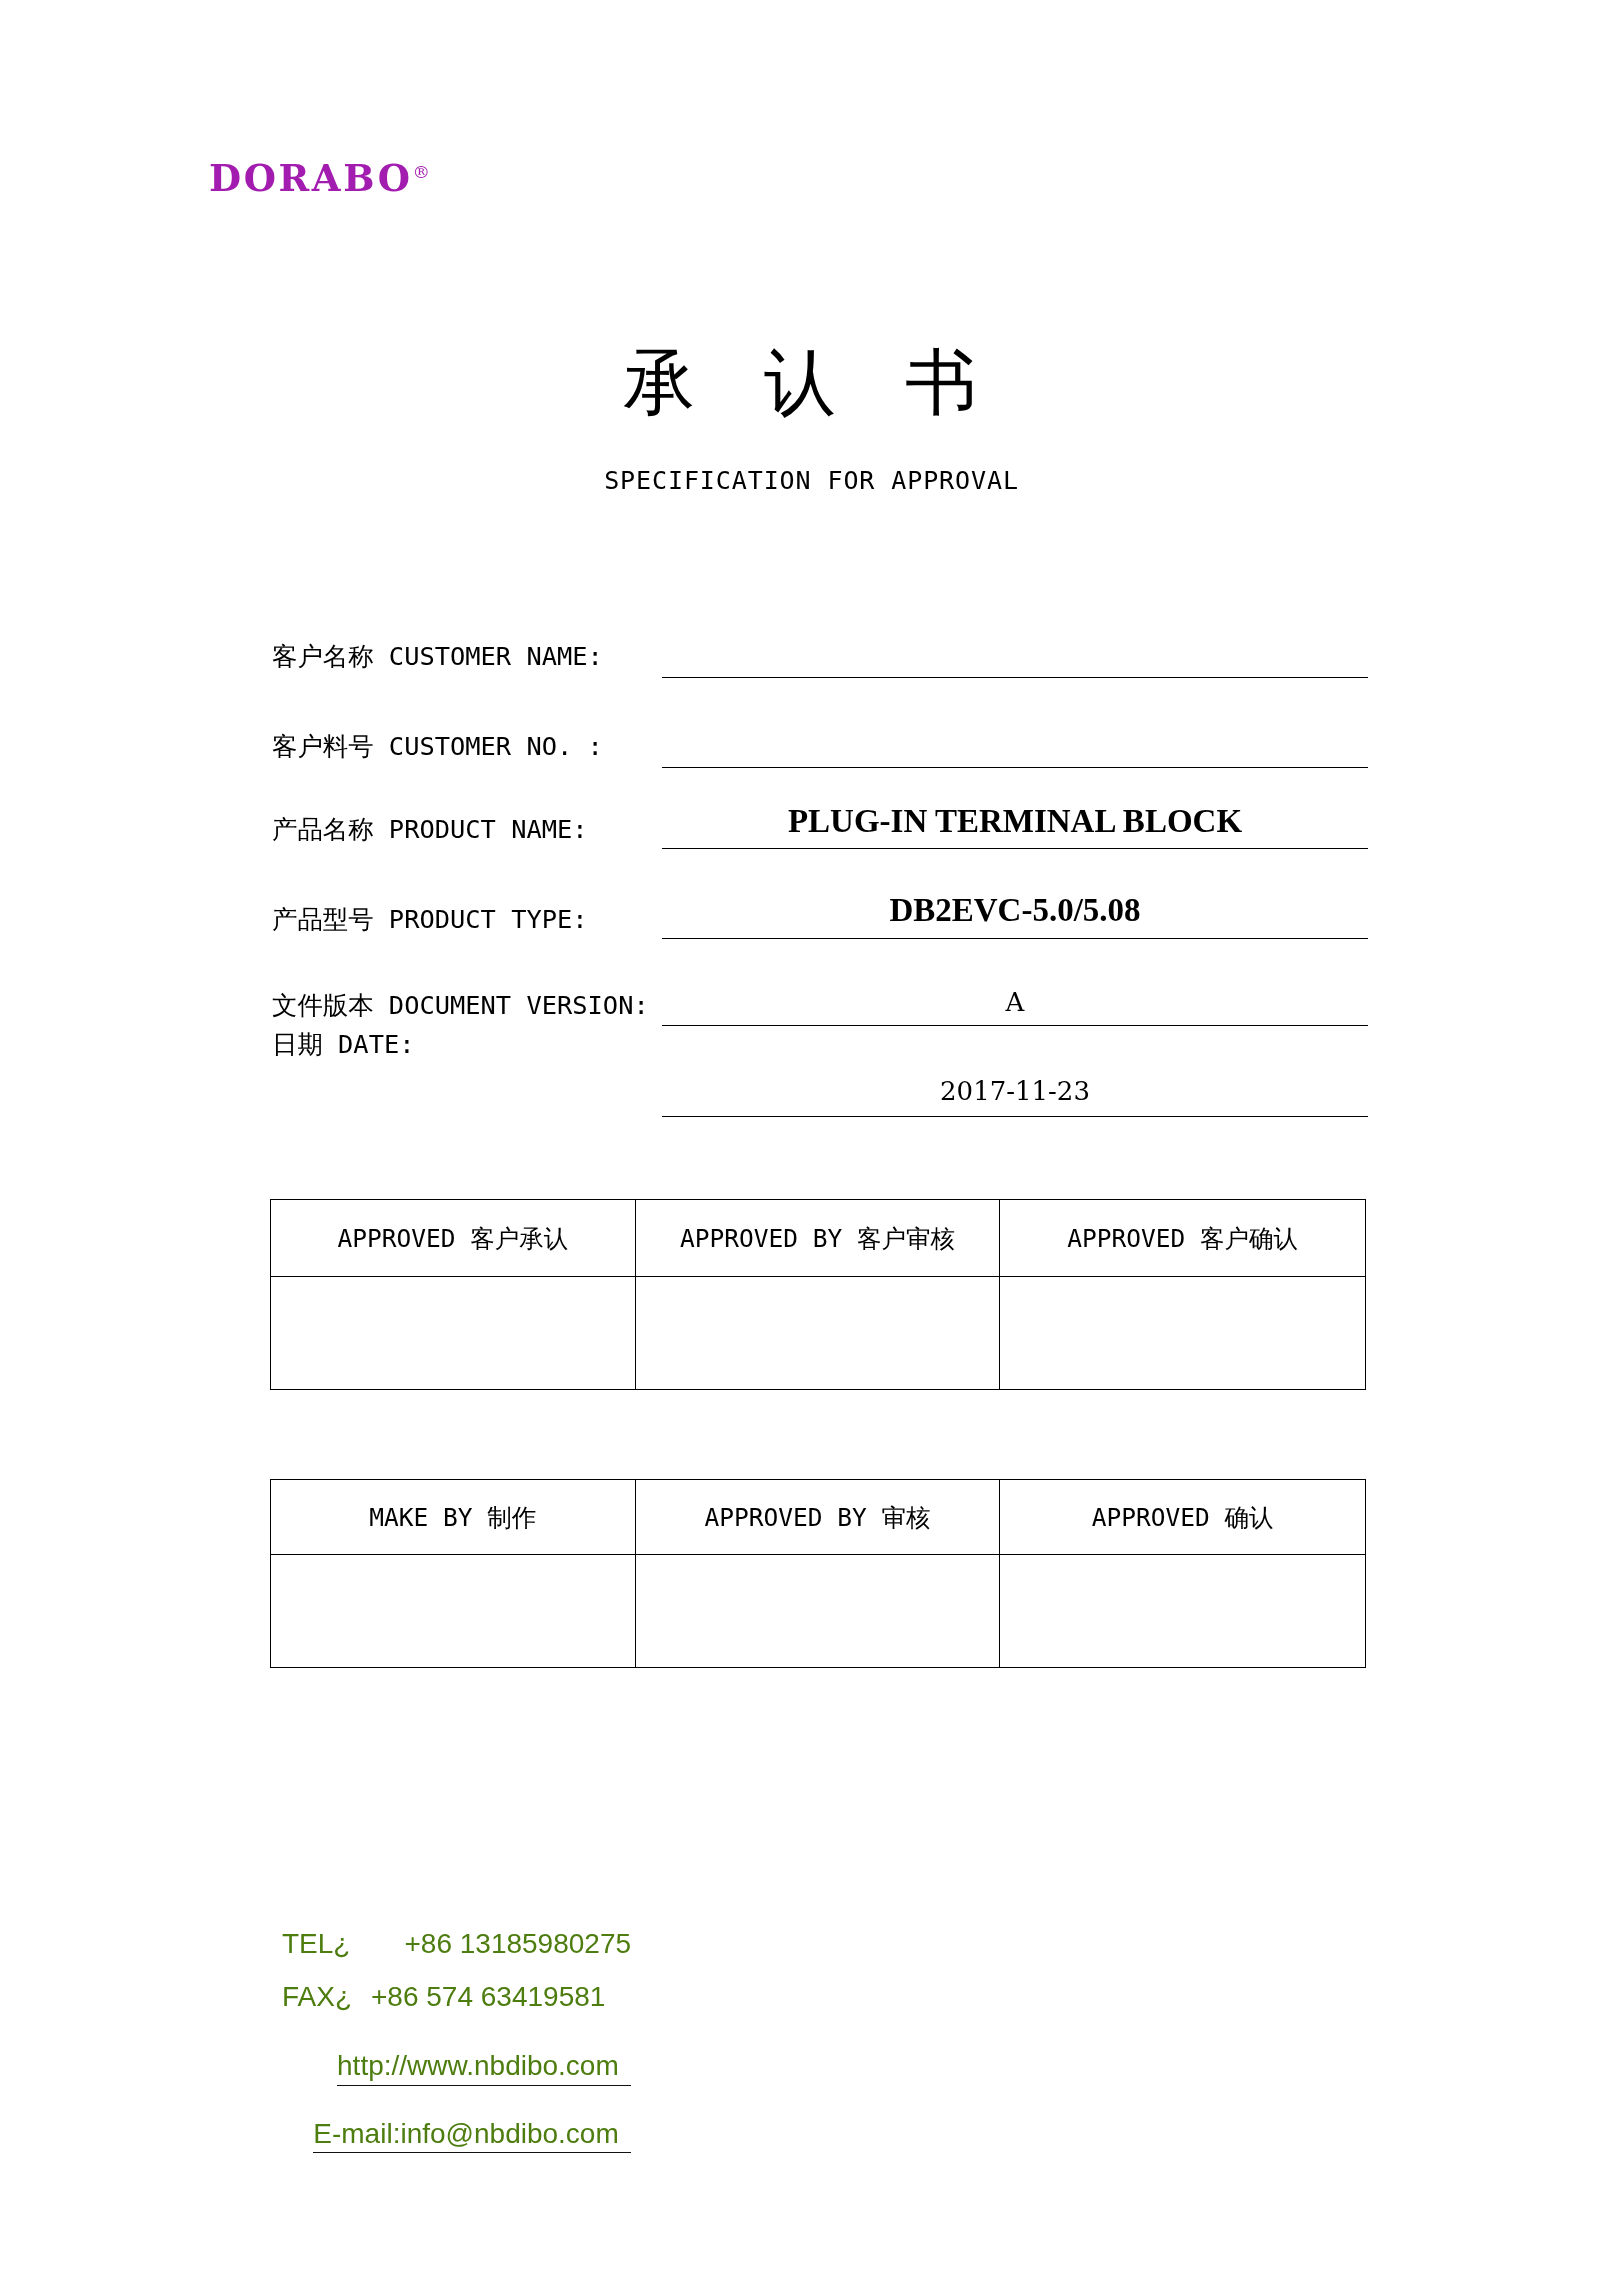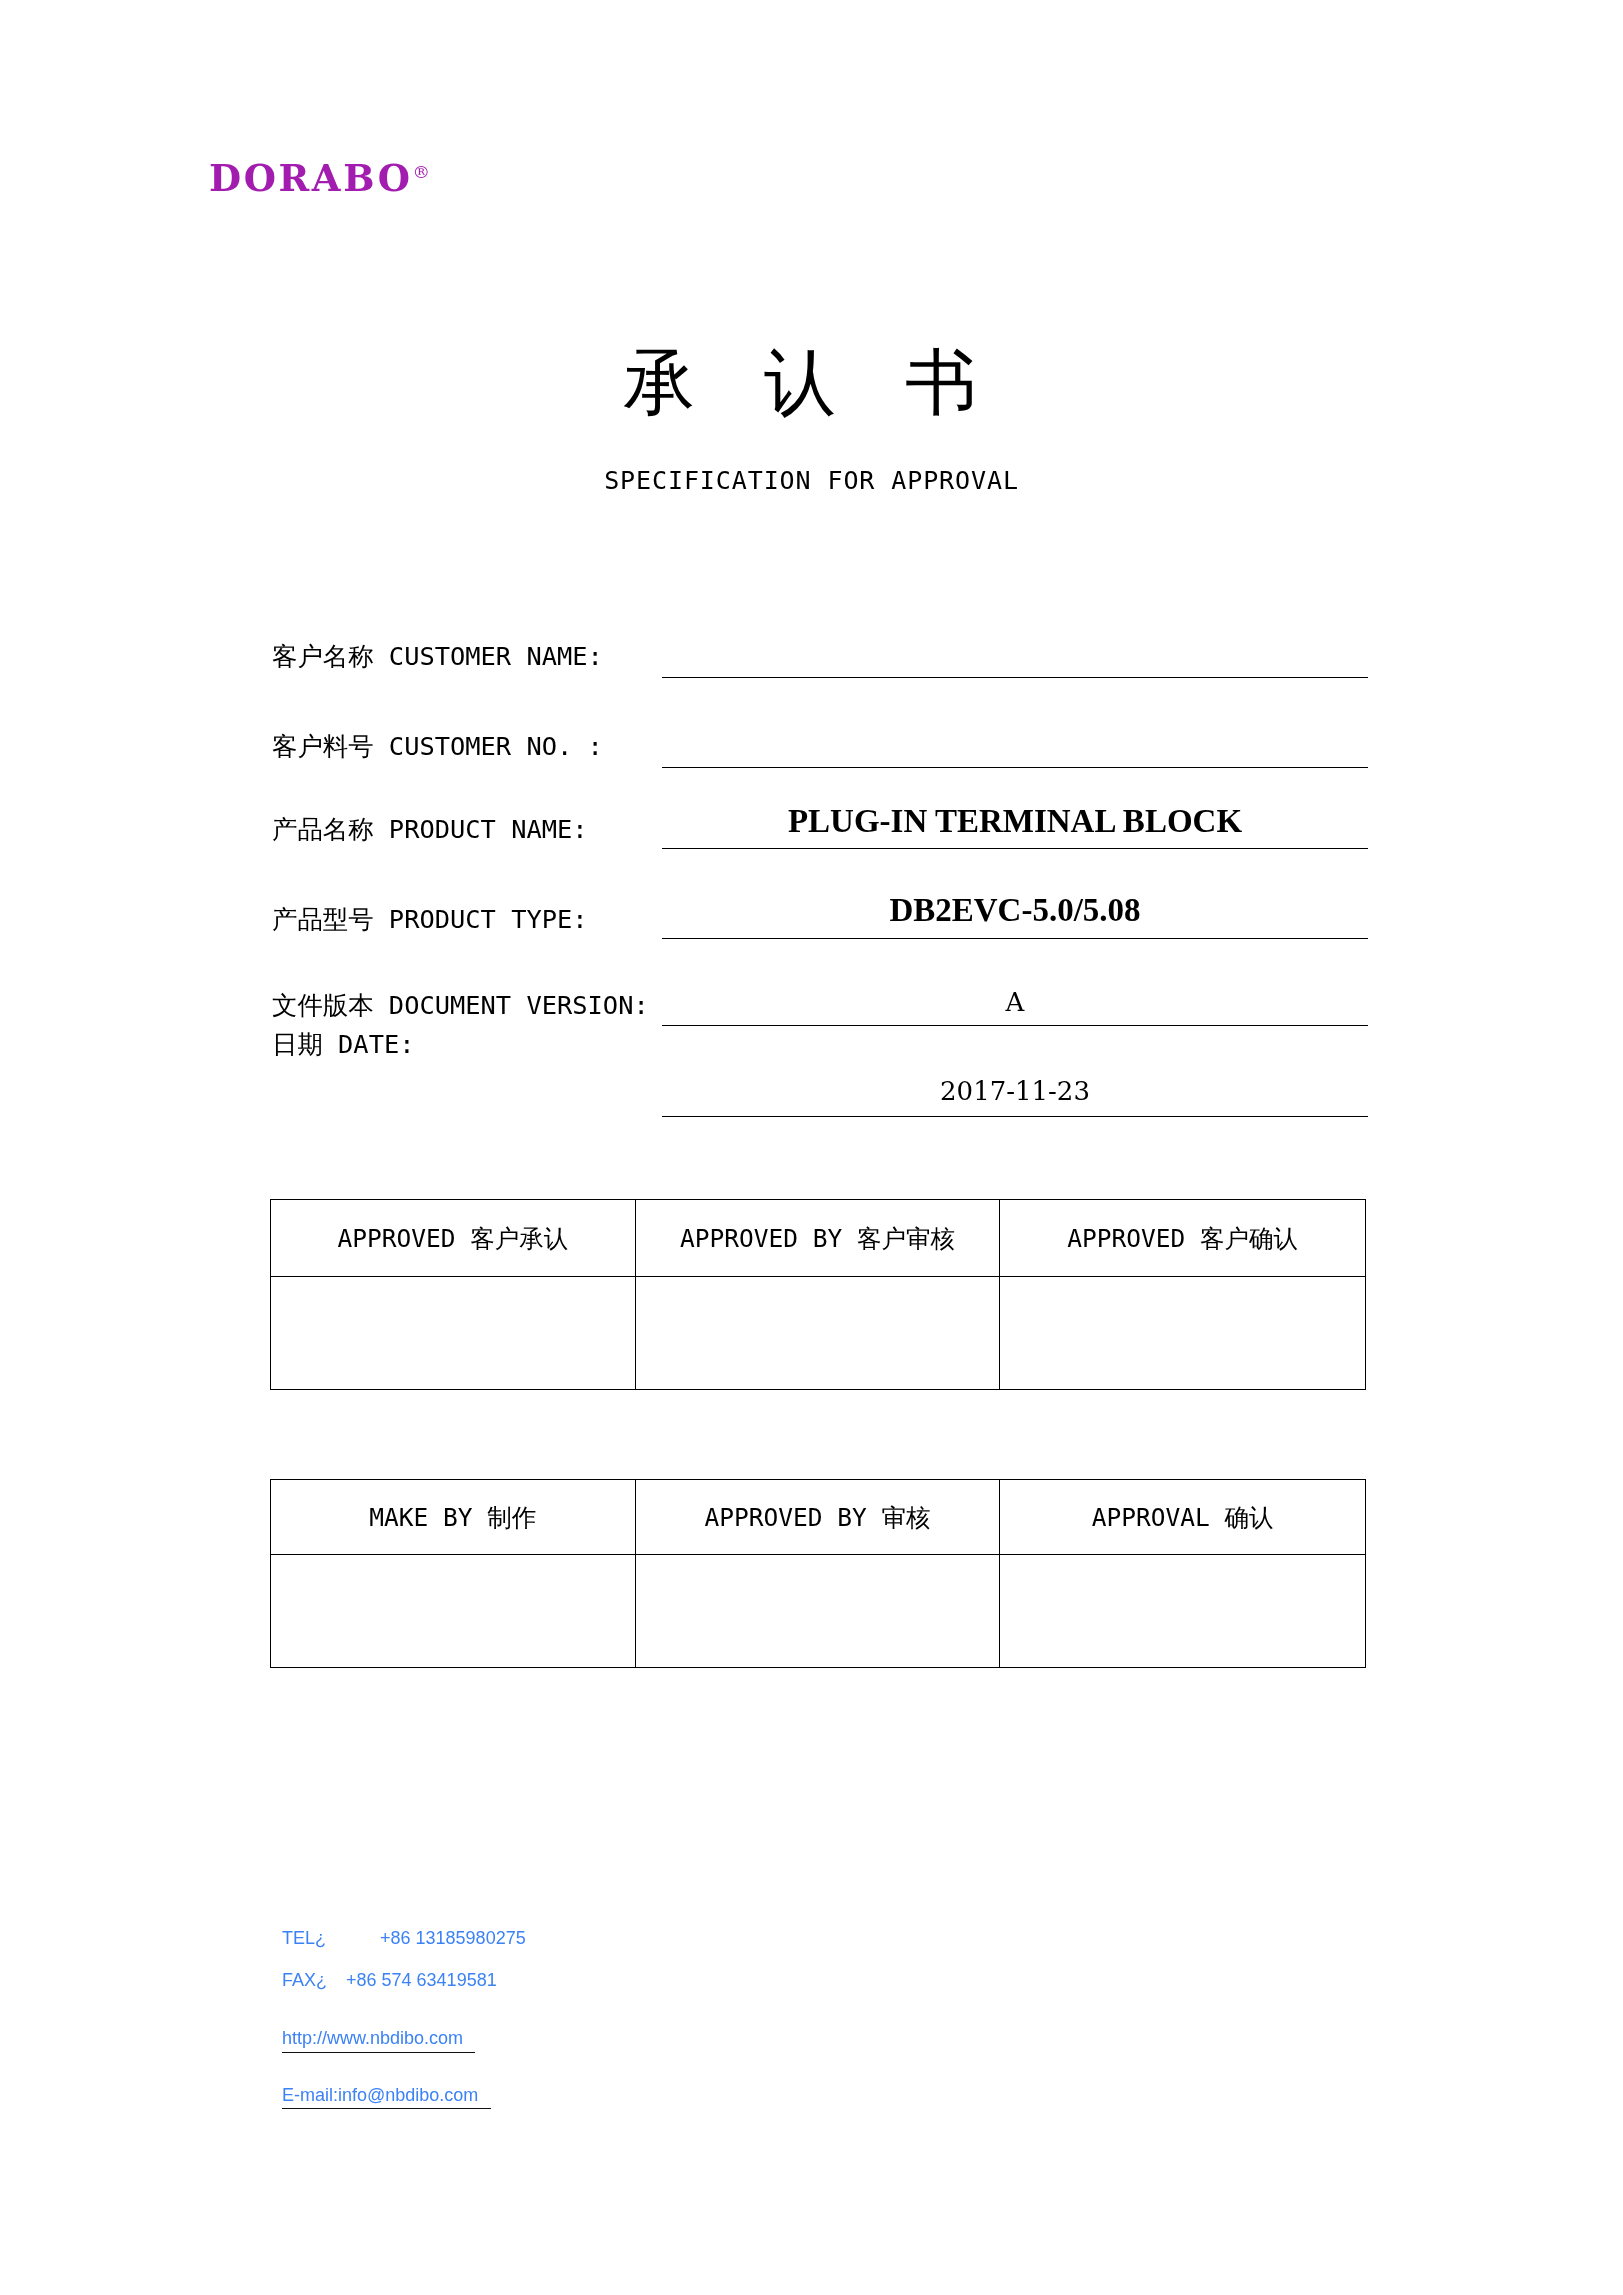--- a/index.html
+++ b/index.html
@@ -113,22 +113,23 @@
   .t2 { top: 1479px; }
   .t2 .head { height: 75px; }
   .t2 .body { height: 112px; }
 
   
   .contact {
     position: absolute;
     left: 282px;
     top: 1928px;
     font-family: "Liberation Sans", sans-serif;
-    font-size: 18px;
-    color: #3b82f6;
+    font-size: 28px;
+    color: #4d7c0f;
+    text-align: right;
   }
   .contact .row { margin-bottom: 21px; display: flex; align-items: baseline; }
   .contact .lbl { white-space: pre; }
   .contact .tel-val { margin-left: 54px; }
   .contact .fax-val { margin-left: 19px; }
   .contact .linkline {
     display: inline-block;
     border-bottom: 1.8px solid #111111;
     padding-right: 12.3px;
     padding-bottom: 2.6px;
@@ -177,21 +178,21 @@
     <div class="cell head">APPROVED BY 客户审核</div>
     <div class="cell head">APPROVED 客户确认</div>
     <div class="cell body"></div>
     <div class="cell body"></div>
     <div class="cell body"></div>
   </div>
 
   <div class="sig-table t2">
     <div class="cell head">MAKE BY 制作</div>
     <div class="cell head">APPROVED BY 审核</div>
-    <div class="cell head">APPROVAL 确认</div>
+    <div class="cell head">APPROVED 确认</div>
     <div class="cell body"></div>
     <div class="cell body"></div>
     <div class="cell body"></div>
   </div>
 
   <div class="contact">
     <div class="row">
       <span class="lbl">TEL¿</span>
       <span class="tel-val">+86 13185980275</span>
     </div>

